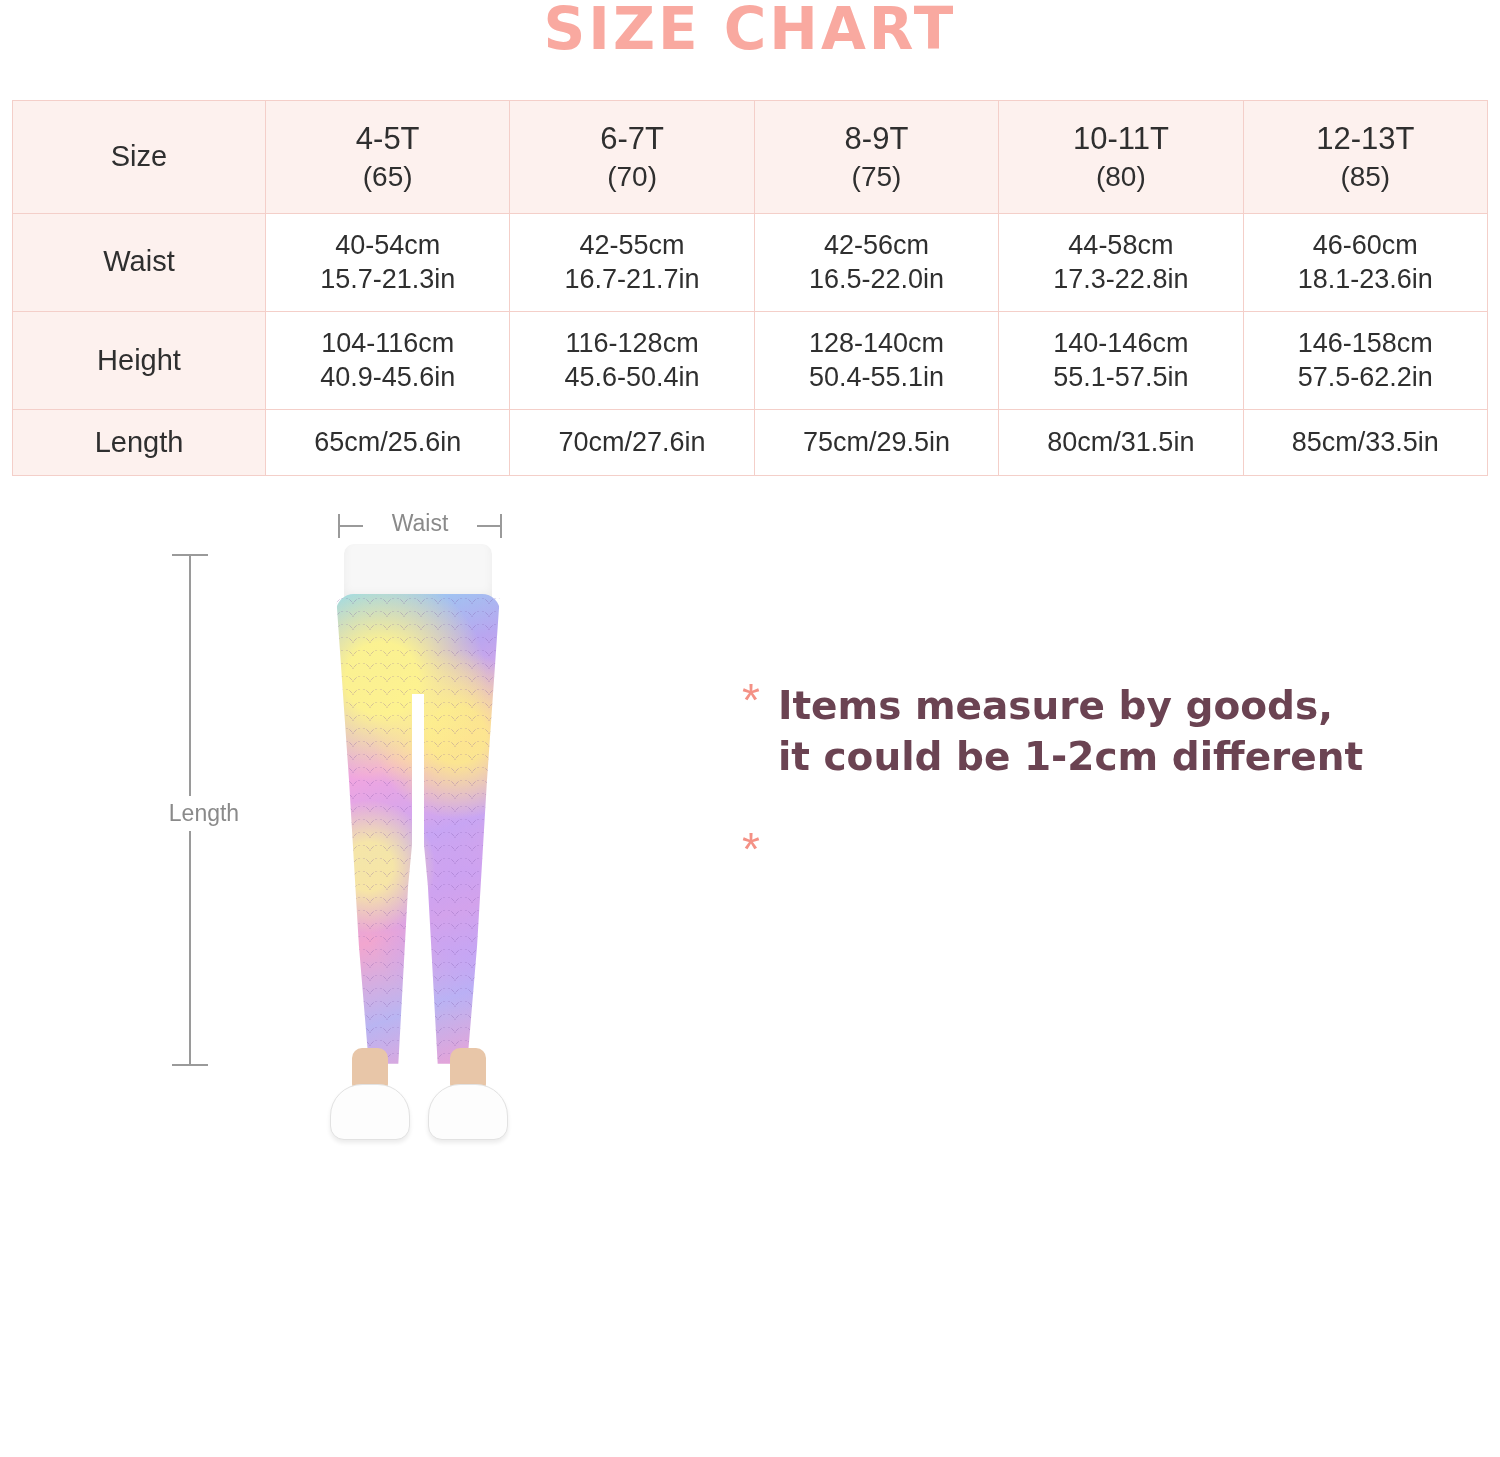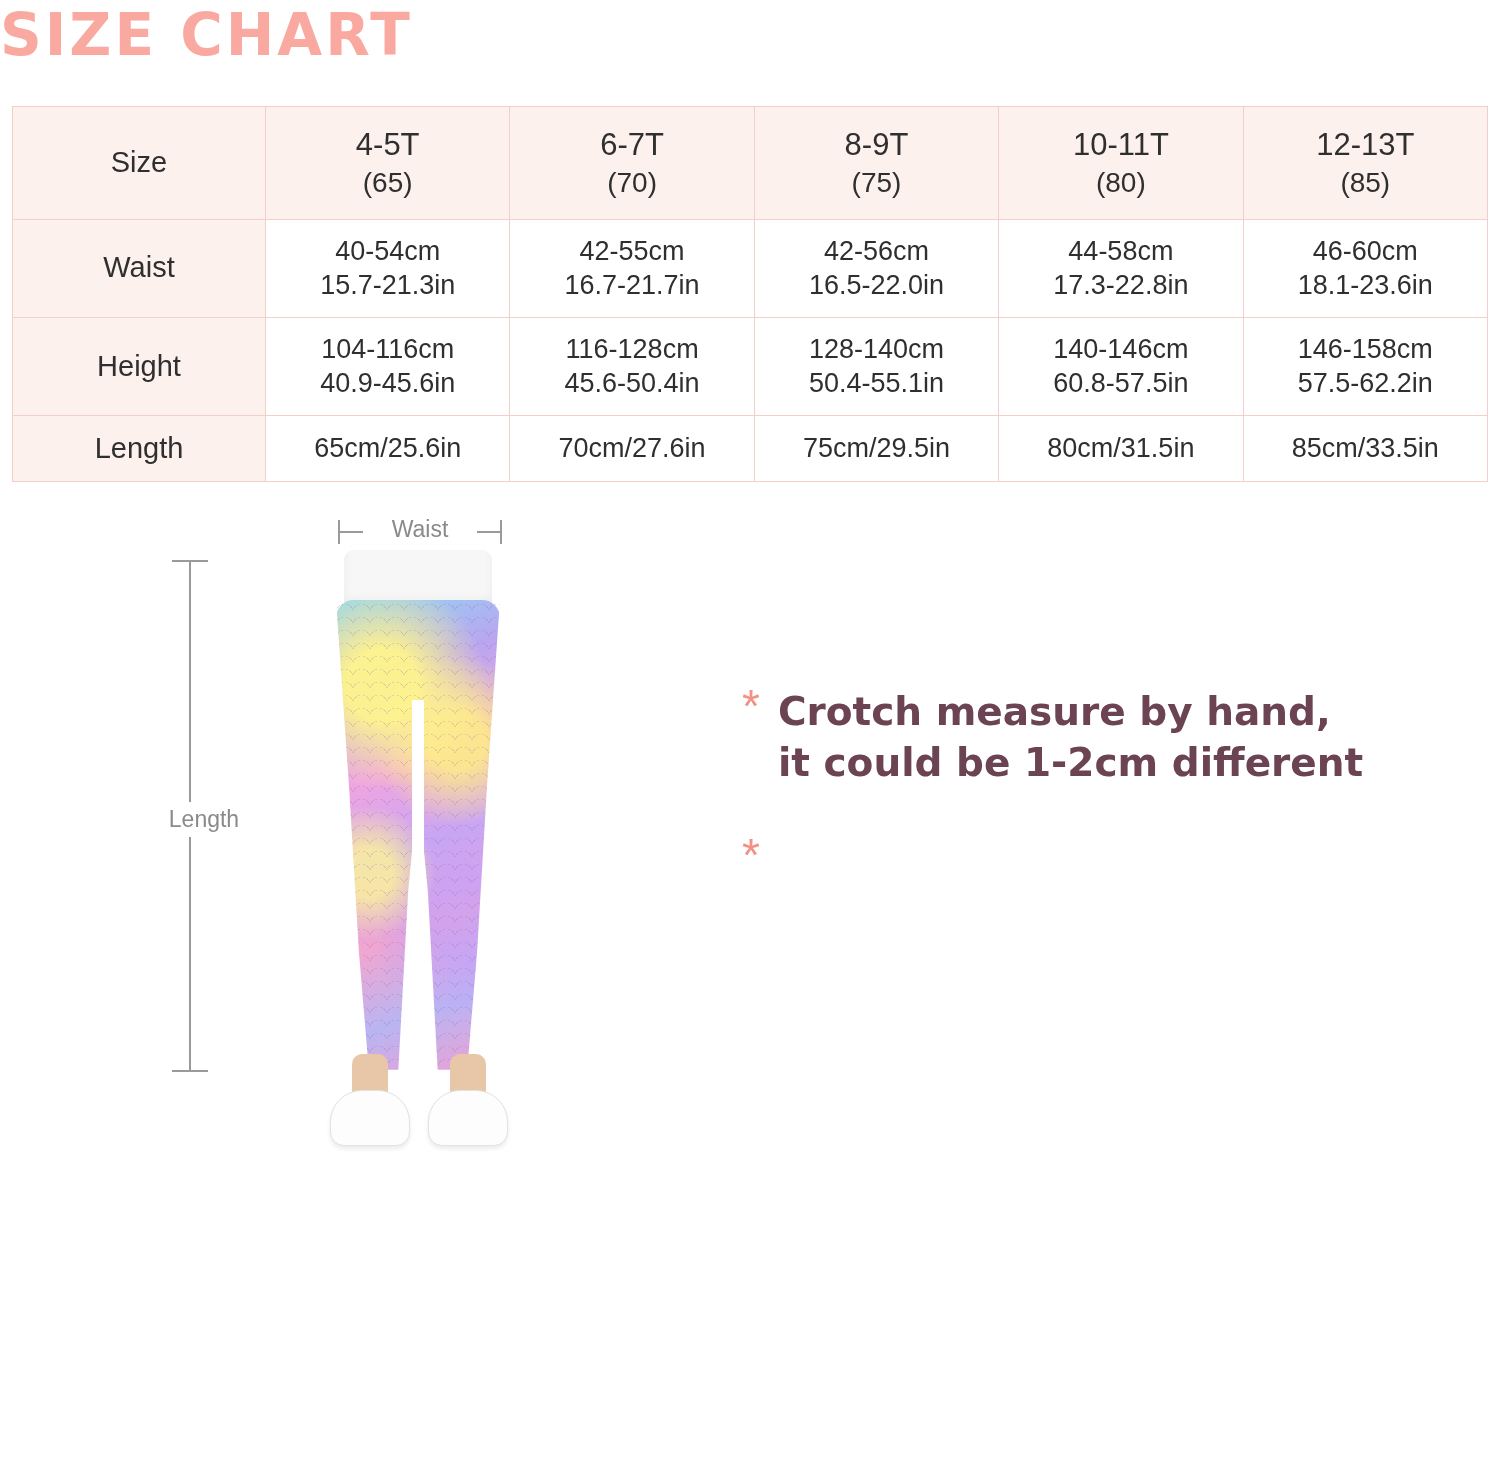--- a/index.html
+++ b/index.html
@@ -11,21 +11,21 @@
     width: 1500px;
     height: 1457px;
     position: relative;
     font-family: "Liberation Sans", sans-serif;
     color: #333;
     overflow: hidden;
   }
 
   
   .header {
-    padding-top: 6px;
+    text-align: center;
   }
   .title {
     font-family: "DejaVu Sans", sans-serif;
     font-size: 58px;
     font-weight: bold;
     letter-spacing: 3px;
     color: #f9a9a0;
     line-height: 1.0;
     margin: 0;
   }
@@ -290,21 +290,21 @@
         <td>
           <span class="val-line">116-128cm</span>
           <span class="val-line">45.6-50.4in</span>
         </td>
         <td>
           <span class="val-line">128-140cm</span>
           <span class="val-line">50.4-55.1in</span>
         </td>
         <td>
           <span class="val-line">140-146cm</span>
-          <span class="val-line">60.8-57.5in</span>
+          <span class="val-line">55.1-57.5in</span>
         </td>
         <td>
           <span class="val-line">146-158cm</span>
           <span class="val-line">57.5-62.2in</span>
         </td>
       </tr>
 
       <tr>
         <td class="rowhead">Length</td>
         <td>65cm/25.6in</td>
@@ -348,21 +348,21 @@
     <div class="ankle left"></div>
     <div class="ankle right"></div>
     <div class="shoe left"></div>
     <div class="shoe right"></div>
   </div>
 
   <div class="notes">
     <div class="note">
       <span class="star">*</span>
       <span class="note-text">
-        <span>Crotch measure by hand,</span><br>
+        <span>Items measure by goods,</span><br>
         <span>it could be 1-2cm different</span>
       </span>
     </div>
     <div class="note">
       <span class="star">*</span>
     </div>
   </div>
 
 </div>
 

